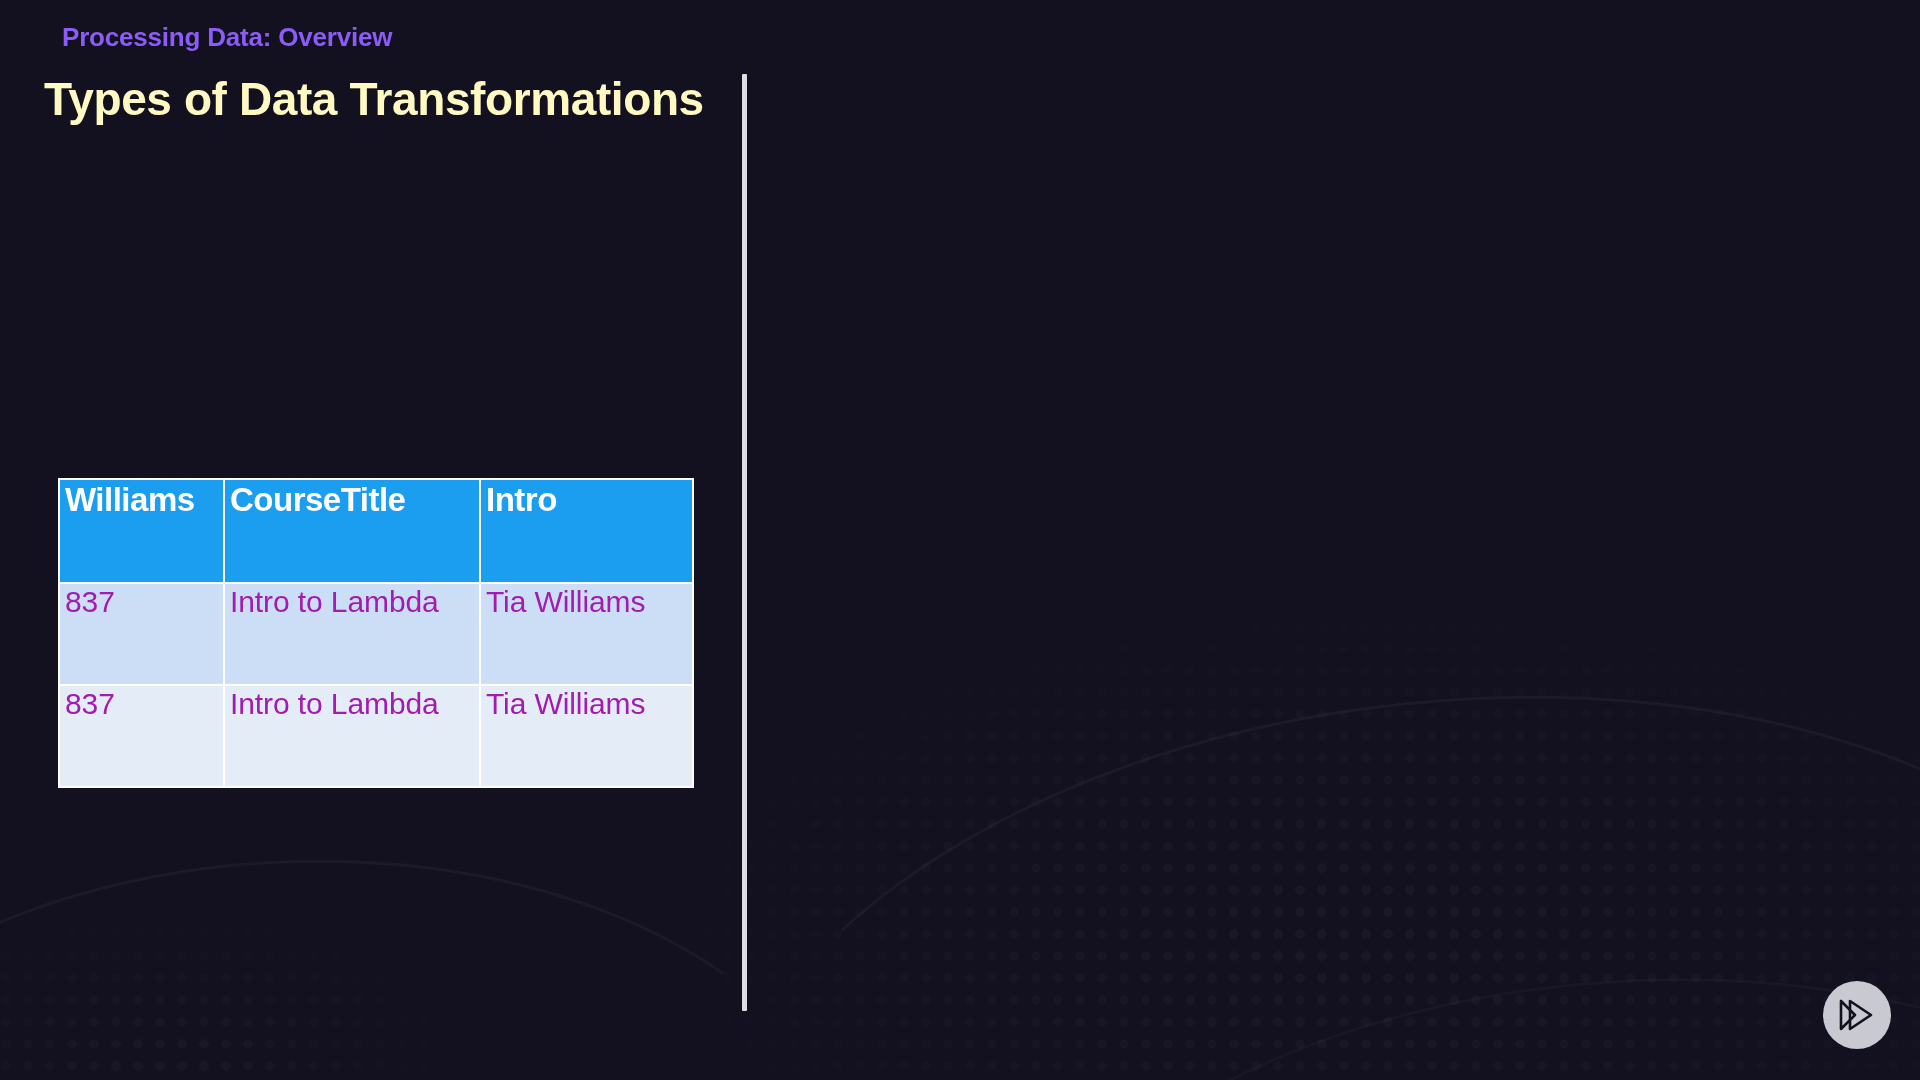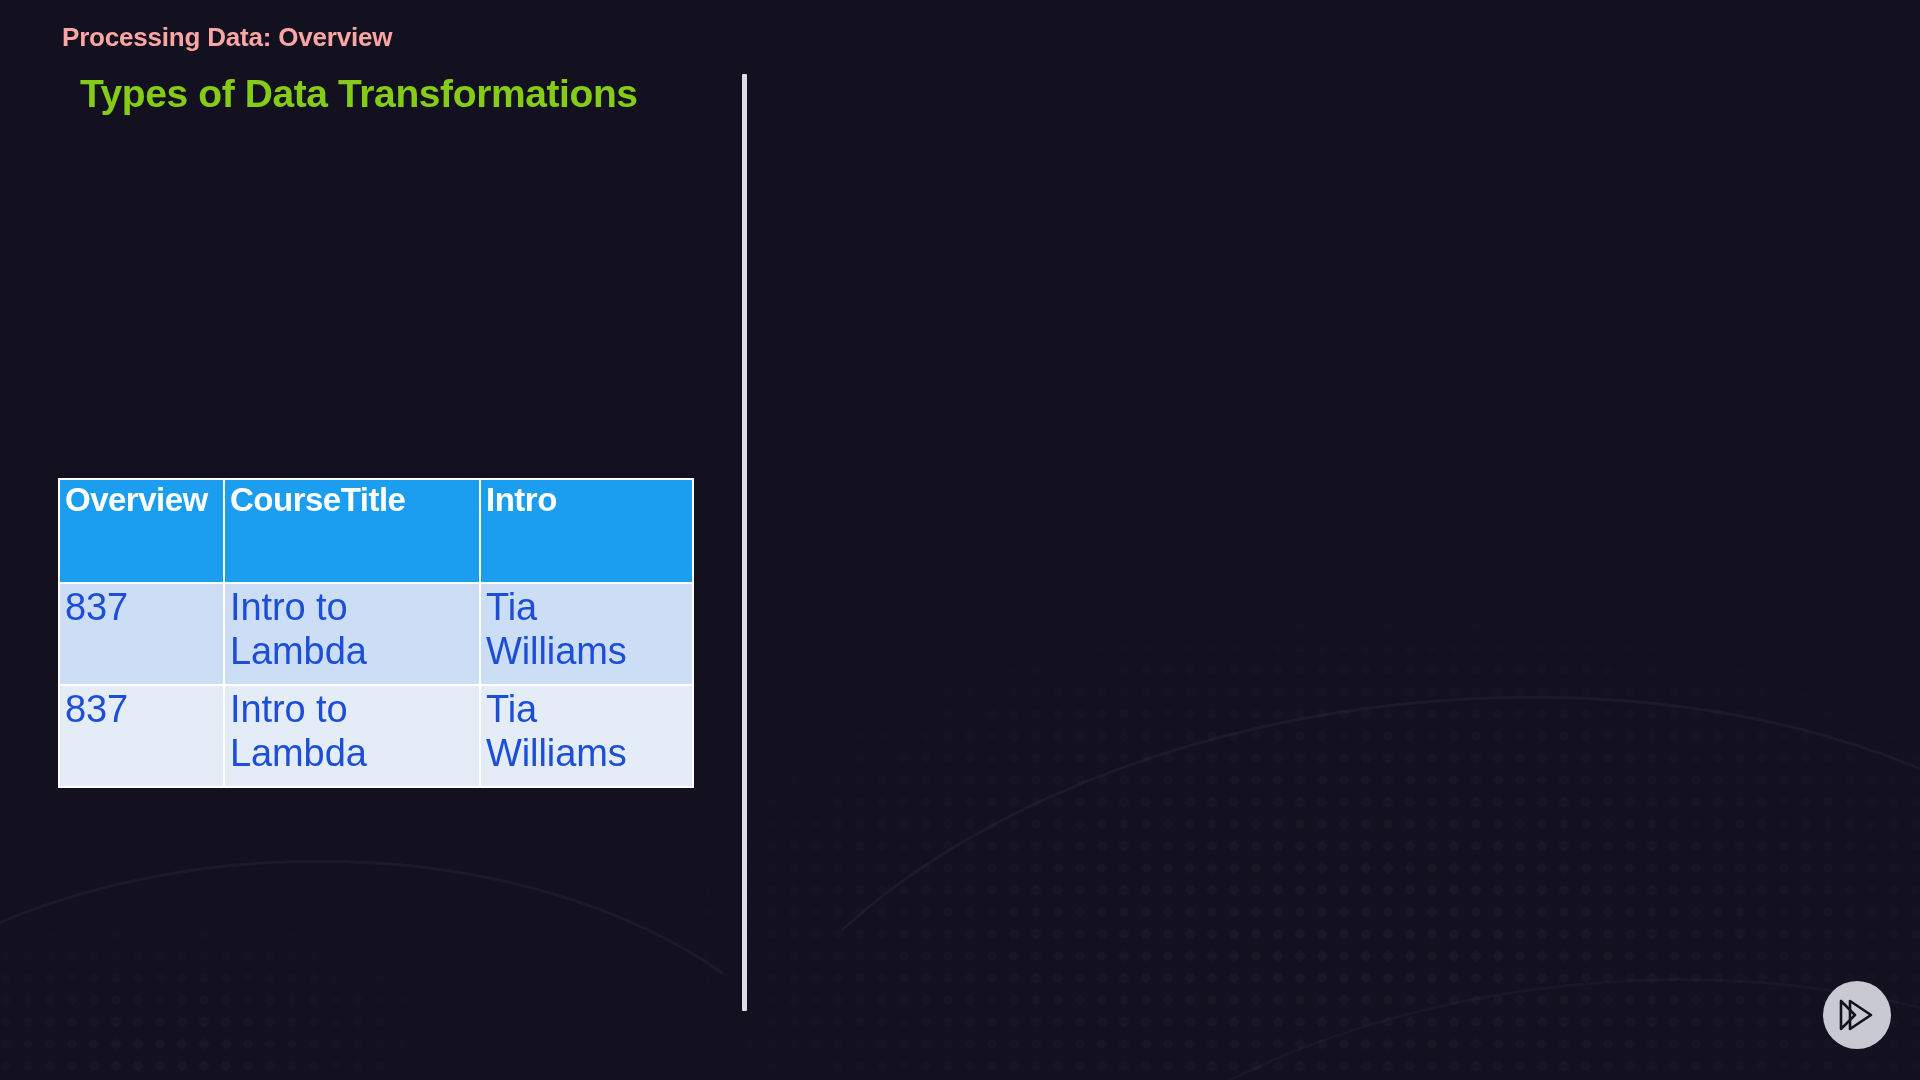--- a/index.html
+++ b/index.html
@@ -78,32 +78,32 @@
   }
 
   
   .eyebrow {
     position: absolute;
     left: 62px;
     top: 22px;
     font-size: 26px;
     font-weight: 700;
     letter-spacing: -0.2px;
-    color: #fca5a5;
+    color: #8b5cf6;
     white-space: nowrap;
   }
 
   .slide-title {
     position: absolute;
-    left: 80px;
+    left: 44px;
     top: 72px;
-    font-size: 39px;
+    font-size: 46px;
     font-weight: 700;
     letter-spacing: -0.4px;
-    color: #84cc16;
+    color: #fef9c3;
     white-space: nowrap;
   }
 
   
   .divider {
     position: absolute;
     left: 742px;
     top: 74px;
     width: 5px;
     height: 937px;
@@ -141,23 +141,23 @@
   table.data-table thead th {
     background: #1b9df0;
     color: #ffffff;
     font-size: 33px;
     font-weight: 700;
     letter-spacing: -0.5px;
     height: 104px;
   }
 
   table.data-table tbody td {
-    font-size: 38px;
+    font-size: 30px;
     font-weight: 400;
-    color: #1d4ed8;
+    color: #a21caf;
     letter-spacing: -0.1px;
     height: 102px;
   }
 
   table.data-table tbody tr.row-a td { background: #ccddf6; }
   table.data-table tbody tr.row-b td { background: #e4ecf8; }
 
   
   .play-button {
     position: absolute;
@@ -195,21 +195,21 @@
 
   <div class="table-wrap">
     <table class="data-table">
       <colgroup>
         <col class="c-id">
         <col class="c-title">
         <col class="c-auth">
       </colgroup>
       <thead>
         <tr>
-          <th>Overview</th>
+          <th>Williams</th>
           <th>CourseTitle</th>
           <th>Intro</th>
         </tr>
       </thead>
       <tbody>
         <tr class="row-a">
           <td>837</td>
           <td>Intro to Lambda</td>
           <td>Tia Williams</td>
         </tr>

